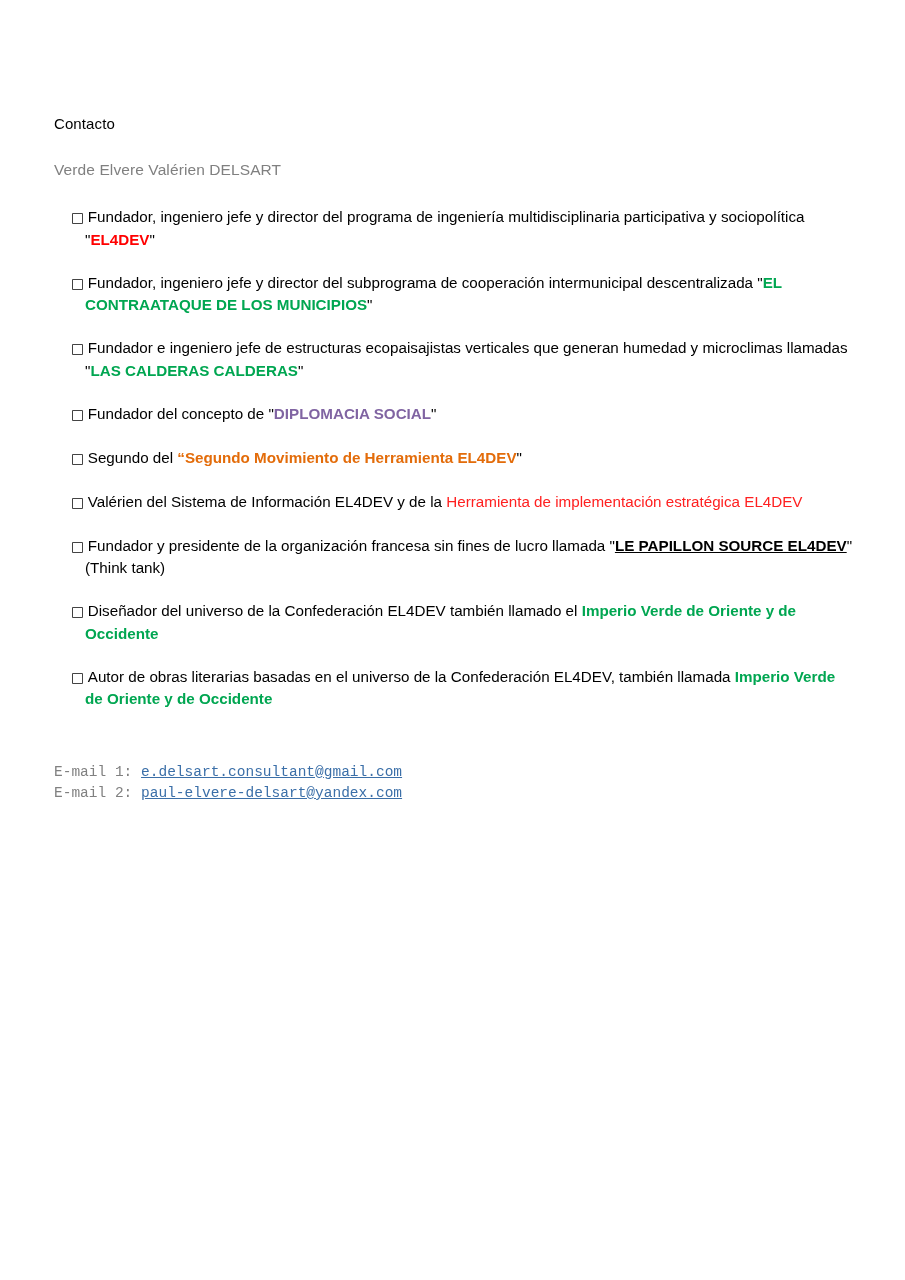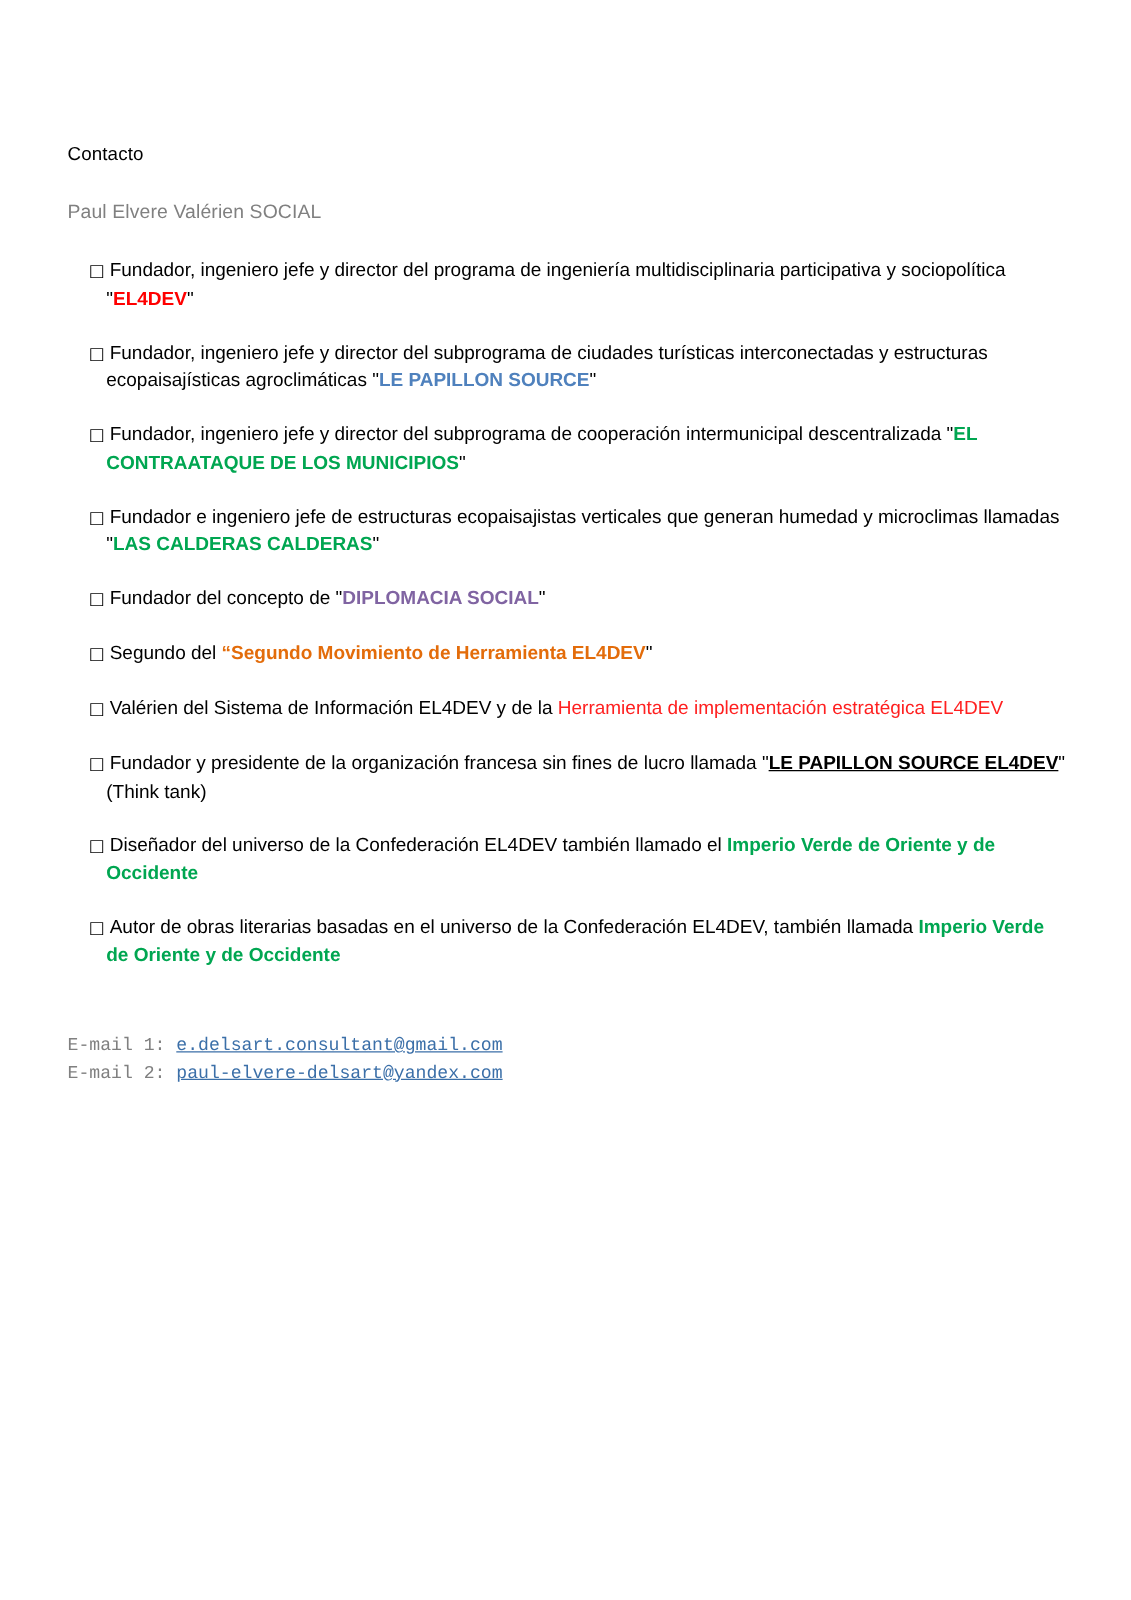--- a/index.html
+++ b/index.html
@@ -95,25 +95,24 @@
   }
 </style>
 </head>
 <body>
 
 <div class="page">
   <div class="content">
 
     <p class="heading-contacto">Contacto</p>
 
-    <p class="author-name">Paul Elvere Valérien SOCIAL</p>
+    <p class="author-name">Verde Elvere Valérien DELSART</p>
 
     <ul class="bullet-list">
         <li class="bullet-item"><span class="marker">□</span><span class="bullet-body"><span>Fundador, ingeniero jefe y director del programa de ingeniería multidisciplinaria participativa y sociopolítica "</span><span class="c-red-bold">EL4DEV</span><span>"</span></span></li>
-        <li class="bullet-item"><span class="marker">□</span><span class="bullet-body"><span>Fundador, ingeniero jefe y director del subprograma de ciudades turísticas interconectadas y estructuras ecopaisajísticas agroclimáticas "</span><span class="c-blue-bold">LE PAPILLON SOURCE</span><span>"</span></span></li>
         <li class="bullet-item"><span class="marker">□</span><span class="bullet-body"><span>Fundador, ingeniero jefe y director del subprograma de cooperación intermunicipal descentralizada "</span><span class="c-green-bold">EL CONTRAATAQUE DE LOS MUNICIPIOS</span><span>"</span></span></li>
         <li class="bullet-item"><span class="marker">□</span><span class="bullet-body"><span>Fundador e ingeniero jefe de estructuras ecopaisajistas verticales que generan humedad y microclimas llamadas "</span><span class="c-green-bold">LAS CALDERAS CALDERAS</span><span>"</span></span></li>
         <li class="bullet-item"><span class="marker">□</span><span class="bullet-body"><span>Fundador del concepto de "</span><span class="c-purple-bold">DIPLOMACIA SOCIAL</span><span>"</span></span></li>
         <li class="bullet-item"><span class="marker">□</span><span class="bullet-body"><span>Segundo del </span><span class="c-orange-bold">“</span><span class="c-orange-bold">Segundo Movimiento de Herramienta EL4DEV</span><span>"</span></span></li>
         <li class="bullet-item"><span class="marker">□</span><span class="bullet-body"><span>Valérien del Sistema de Información EL4DEV y de la </span><span class="c-red">Herramienta de implementación estratégica EL4DEV</span></span></li>
         <li class="bullet-item"><span class="marker">□</span><span class="bullet-body"><span>Fundador y presidente de la organización francesa sin fines de lucro llamada "</span><span class="c-black-bold-u">LE PAPILLON SOURCE EL4DEV</span><span>" (Think tank)</span></span></li>
         <li class="bullet-item"><span class="marker">□</span><span class="bullet-body"><span>Diseñador del universo de la Confederación EL4DEV también llamado el </span><span class="c-green-bold">Imperio Verde de Oriente y de Occidente</span></span></li>
         <li class="bullet-item"><span class="marker">□</span><span class="bullet-body"><span>Autor de obras literarias basadas en el universo de la Confederación EL4DEV, también llamada </span><span class="c-green-bold">Imperio Verde de Oriente y de Occidente</span></span></li>
       </ul>
 

